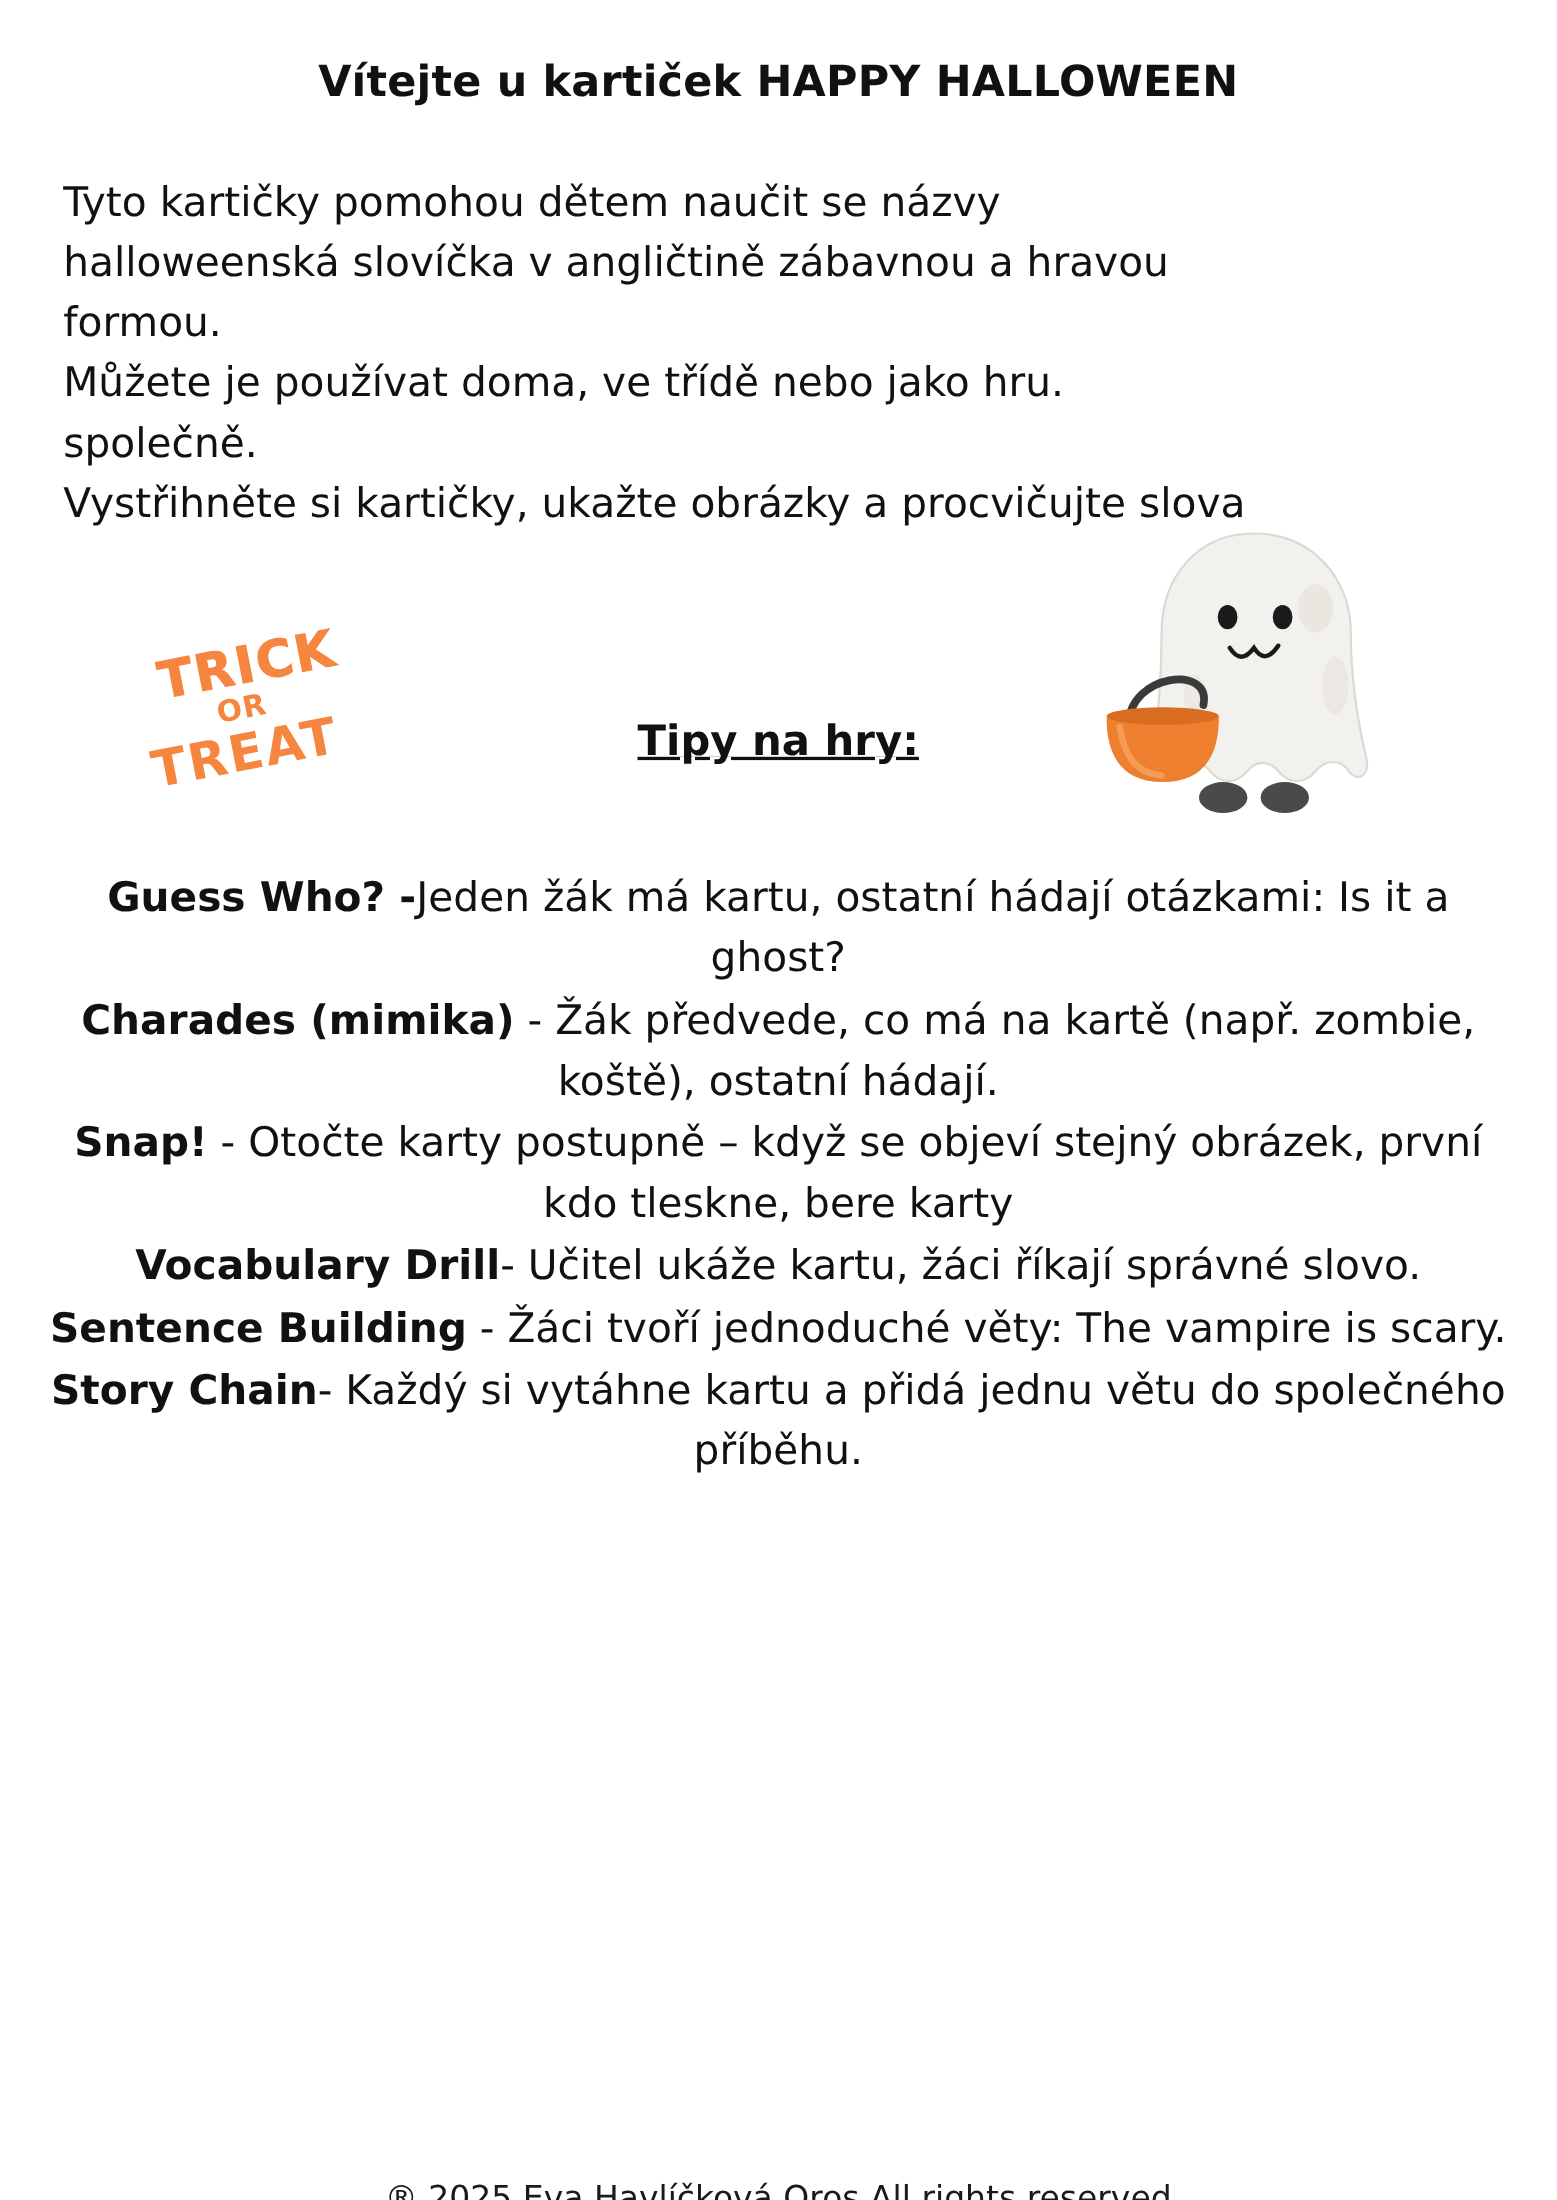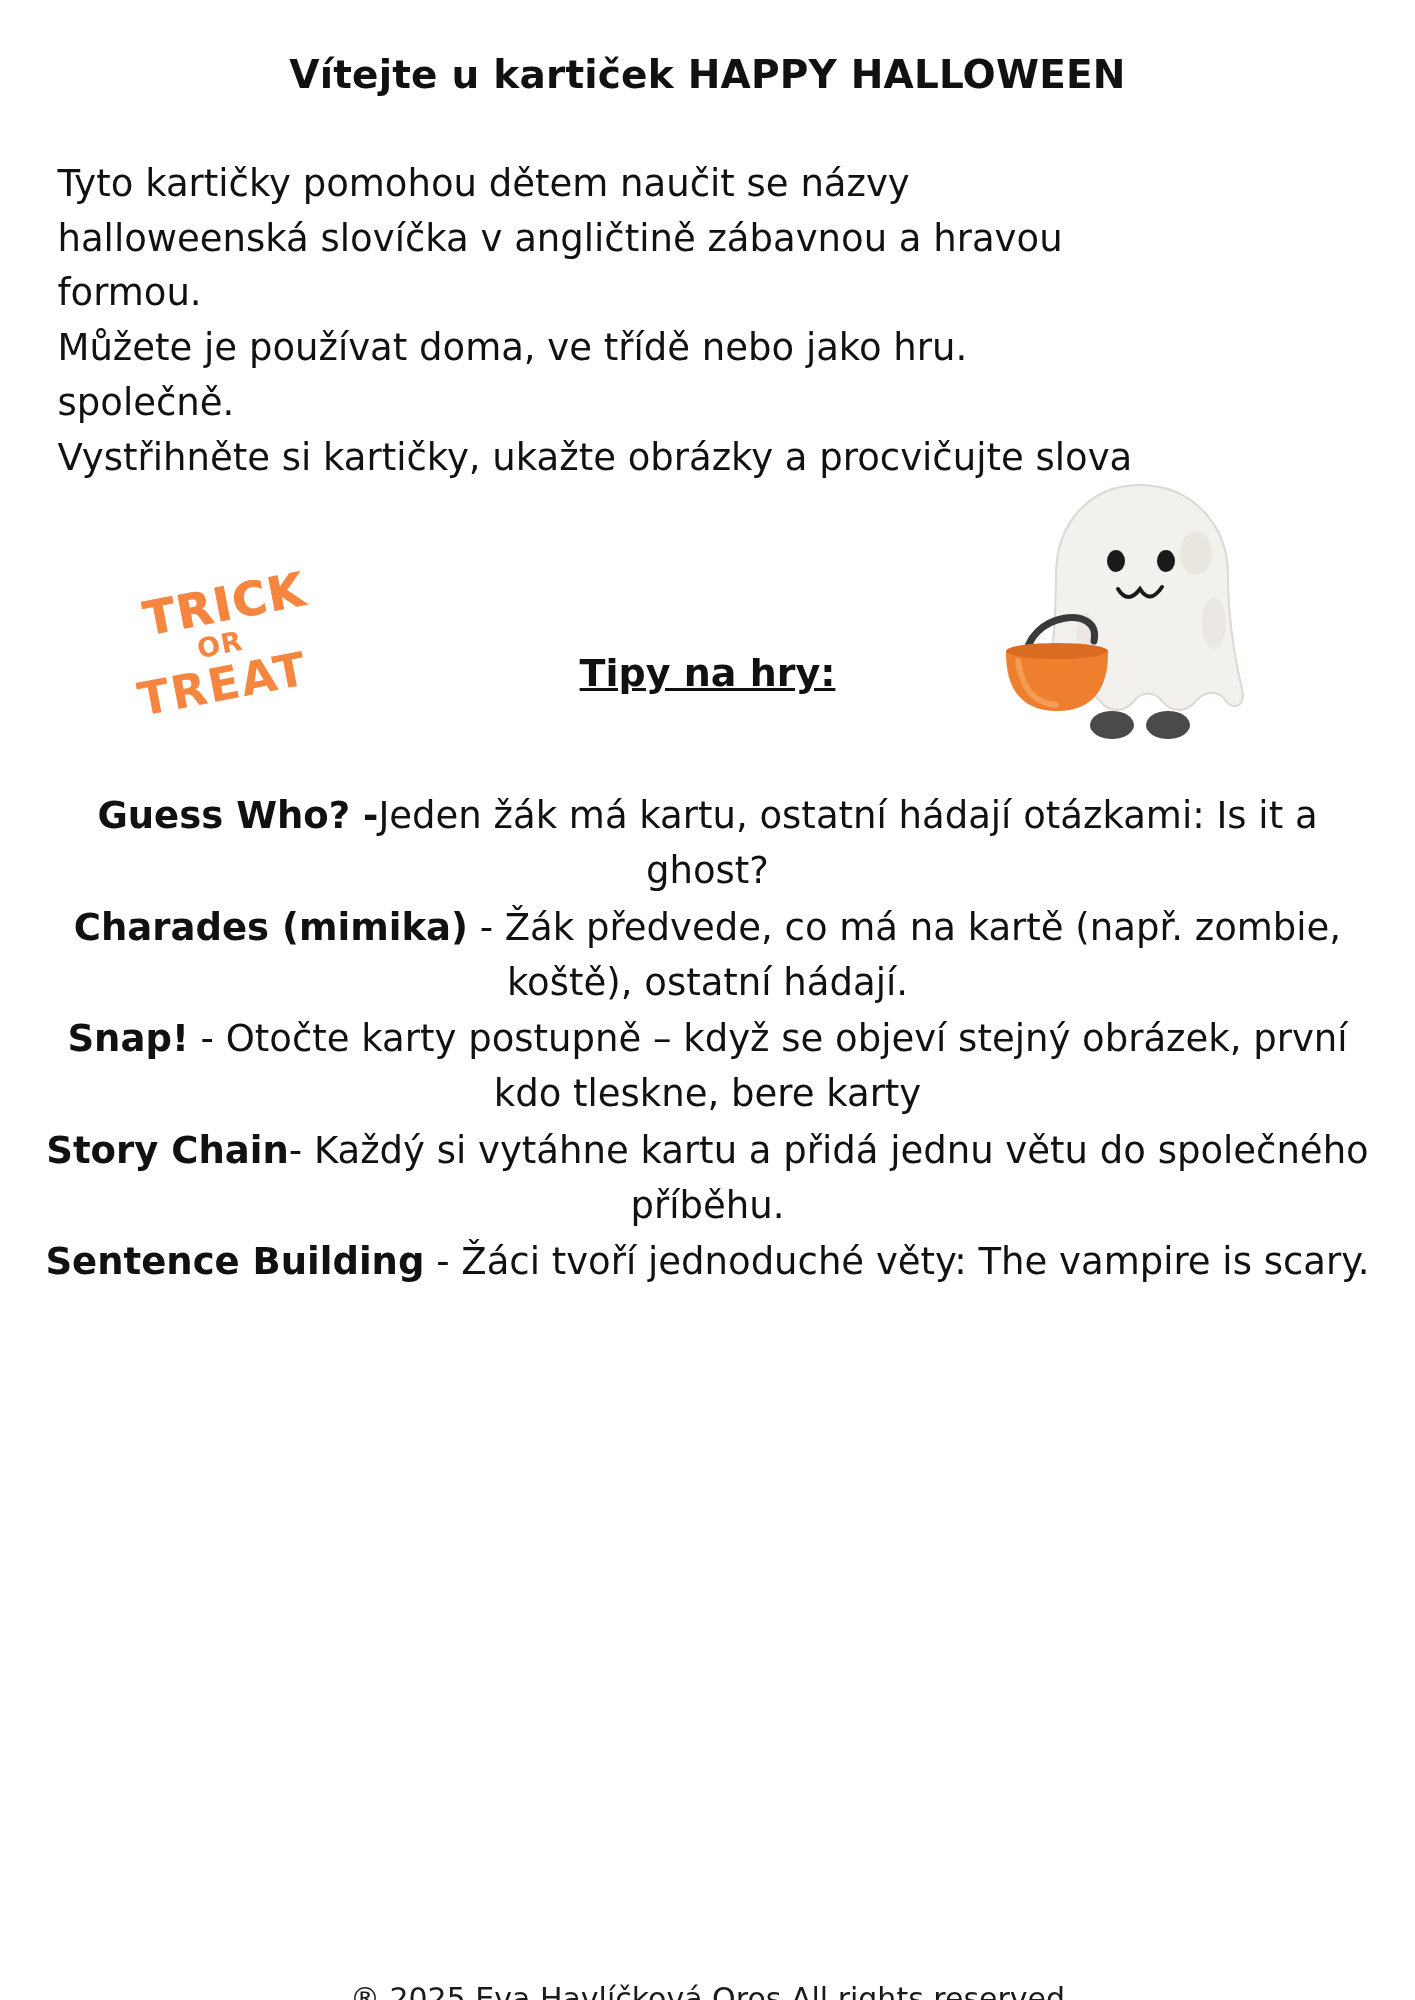--- a/index.html
+++ b/index.html
@@ -194,22 +194,25 @@
     <p class="tip">
       <b>Guess Who? -</b><span>Jeden žák má kartu, ostatní hádají otázkami: Is it a ghost?</span>
     </p>
     <p class="tip">
       <b>Charades (mimika)</b><span> - Žák předvede, co má na kartě (např. zombie, koště), ostatní hádají.</span>
     </p>
     <p class="tip">
       <b>Snap!</b><span> - Otočte karty postupně – když se objeví stejný obrázek, první kdo tleskne, bere karty</span>
     </p>
     <p class="tip">
+      <b>Vocabulary Drill</b><span>- Učitel ukáže kartu, žáci říkají správné slovo.</span>
+    </p>
+    <p class="tip">
+      <b>Sentence Building</b><span> - Žáci tvoří jednoduché věty: The vampire is scary.</span>
+    </p>
+    <p class="tip">
       <b>Story Chain</b><span>- Každý si vytáhne kartu a přidá jednu větu do společného příběhu.</span>
     </p>
-    <p class="tip">
-      <b>Sentence Building</b><span> - Žáci tvoří jednoduché věty: The vampire is scary.</span>
-    </p>
   </div>
 
   <div class="footer">® 2025 Eva Havlíčková Oros All rights reserved</div>
 
 </div>
 
 </body></html>

